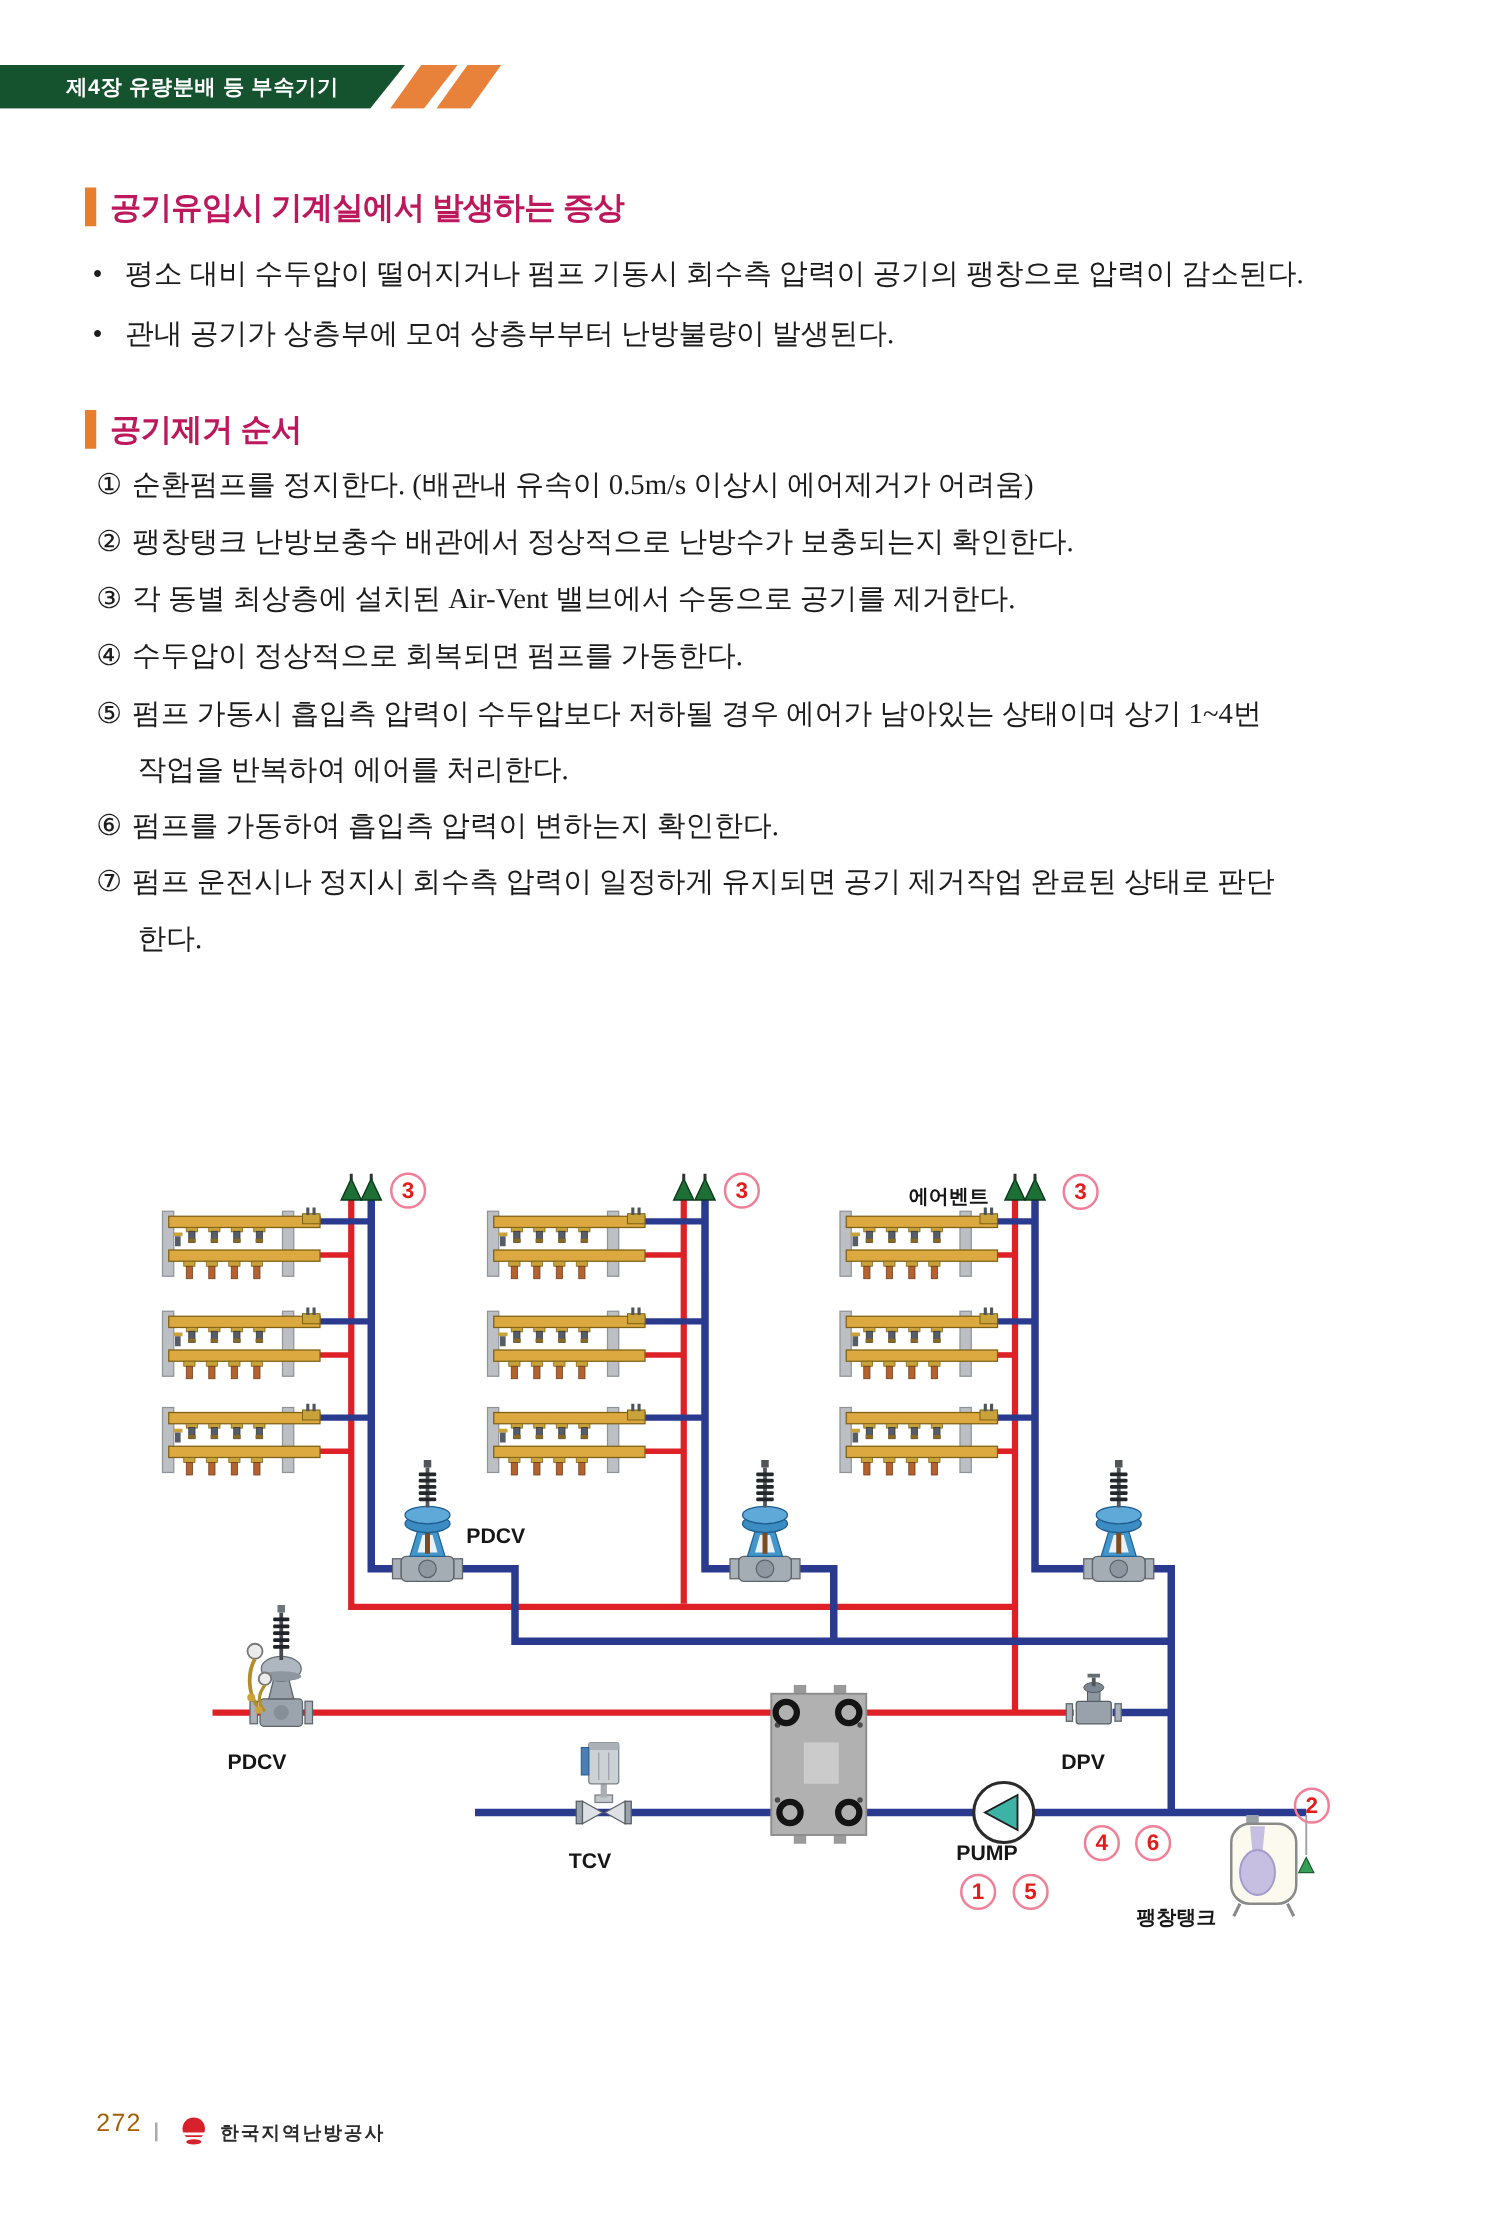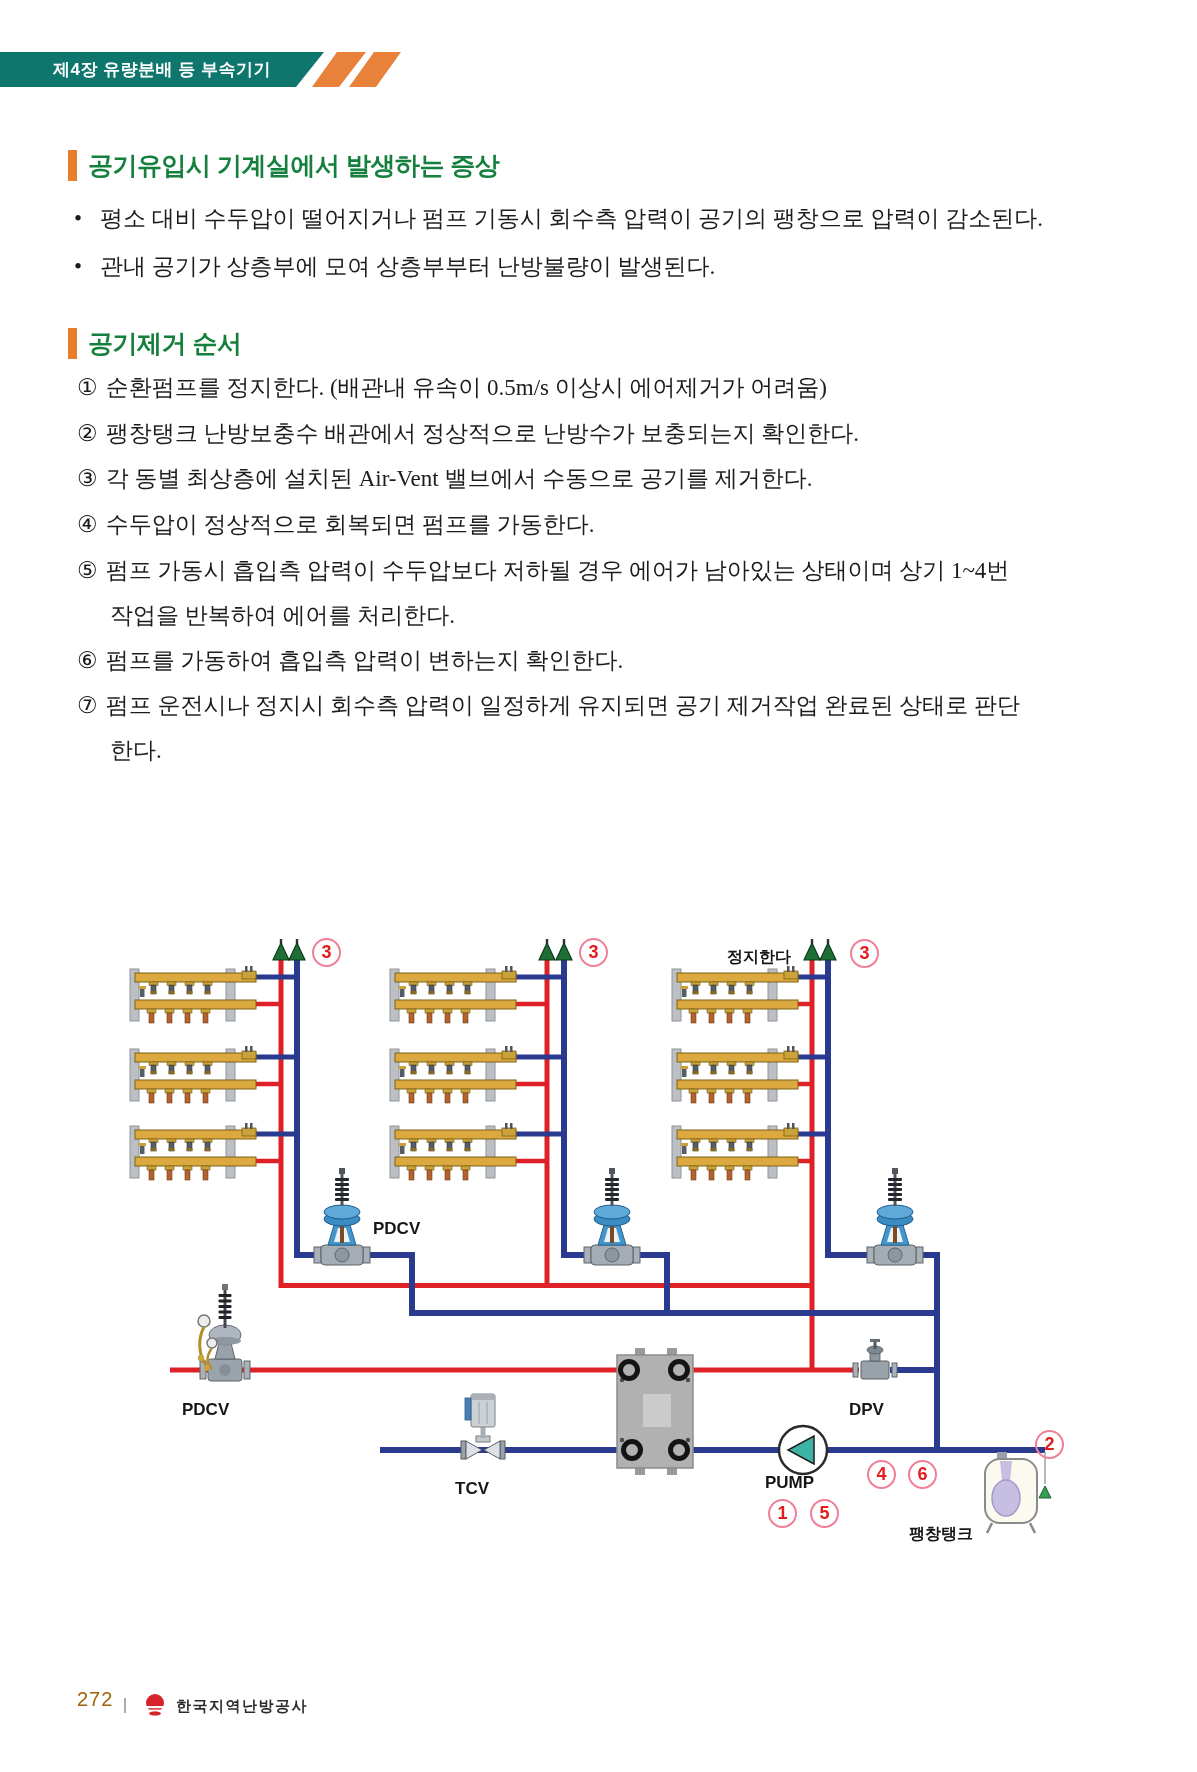--- a/index.html
+++ b/index.html
@@ -2,32 +2,32 @@
 <html><head>
 <meta charset="utf-8">
 <style>
   html,body{margin:0;padding:0;}
   body{
     width:1197px;height:1772px;position:relative;background:#ffffff;
     font-family:"Liberation Sans",sans-serif;overflow:hidden;
   }
   
   .banner{
-    position:absolute;top:52px;left:0;width:324px;height:35px;background:#0f766e;
+    position:absolute;top:52px;left:0;width:324px;height:35px;background:#14532d;
     clip-path:polygon(0 0,100% 0,calc(100% - 28px) 100%,0 100%);
     color:#fff;font-weight:bold;font-size:17px;line-height:35px;text-align:center;
     letter-spacing:0.5px;
   }
   .stripe{position:absolute;top:52px;height:35px;background:#e8813a;}
   .stripe.s1{left:312px;width:54px;clip-path:polygon(25px 0,54px 0,27px 100%,0 100%);}
   .stripe.s2{left:349px;width:52px;clip-path:polygon(25px 0,52px 0,27px 100%,0 100%);}
   
   .sec-head{position:absolute;left:68px;display:flex;align-items:center;gap:11px;}
   .sec-bar{width:9px;height:31px;background:#e87e2b;flex:0 0 auto;}
-  .sec-title{font-size:25px;font-weight:bold;color:#15803d;letter-spacing:-0.5px;white-space:nowrap;}
+  .sec-title{font-size:25px;font-weight:bold;color:#be185d;letter-spacing:-0.5px;white-space:nowrap;}
   
   .btxt{position:absolute;font-family:"Liberation Serif",serif;font-size:23px;color:#1c1c1c;white-space:nowrap;}
   .bullet-mark{display:inline-block;width:26px;}
   .step-num{display:inline-block;margin-right:8px;}
   
   #diagram{position:absolute;left:60px;top:928px;width:1080px;height:665px;}
   #diagram svg{position:absolute;left:0;top:0;}
   .dlabel{position:absolute;font-weight:bold;color:#161616;font-size:17px;white-space:nowrap;}
   .dlabel.kr{font-size:16px;}
   .callout{
@@ -312,21 +312,21 @@
       <rect x="925" y="531" width="52" height="64" rx="15" fill="#fcfaee" stroke="#8a8a8a" stroke-width="2"></rect>
       <polygon points="940,533 952,533 950,554 942,554" fill="#c6bfe2"></polygon>
       <ellipse cx="946" cy="570" rx="14" ry="18" fill="#c6bfe2" stroke="#a39bc9" stroke-width="1.5"></ellipse>
       <line x1="932" y1="595" x2="927" y2="605" stroke="#8a8a8a" stroke-width="2.5"></line>
       <line x1="970" y1="595" x2="975" y2="605" stroke="#8a8a8a" stroke-width="2.5"></line>
       <line x1="985" y1="524" x2="985" y2="556" stroke="#9aa2ab" stroke-width="1.5"></line>
       <polygon points="985,558 991,570 979,570" fill="#35a055" stroke="#1b5e30" stroke-width="1"></polygon>
     </g>
   </svg>
 
-  <div class="dlabel kr" style="left:653px;top:19px;width:78px;text-align:right;">정지한다</div>
+  <div class="dlabel kr" style="left:653px;top:19px;width:78px;text-align:right;">에어벤트</div>
   <div class="dlabel" style="left:313px;top:291px;">PDCV</div>
   <div class="dlabel" style="left:122px;top:472px;">PDCV</div>
   <div class="dlabel" style="left:395px;top:551px;">TCV</div>
   <div class="dlabel" style="left:705px;top:545px;">PUMP</div>
   <div class="dlabel" style="left:789px;top:472px;text-align:right;">DPV</div>
   <div class="dlabel kr" style="left:849px;top:572px;margin-top:24px;">팽창탱크</div>
 
   <div class="callout" style="left:252px;top:10px;">3</div>
   <div class="callout" style="left:519px;top:10px;">3</div>
   <div class="callout" style="left:790px;top:11px;">3</div>

